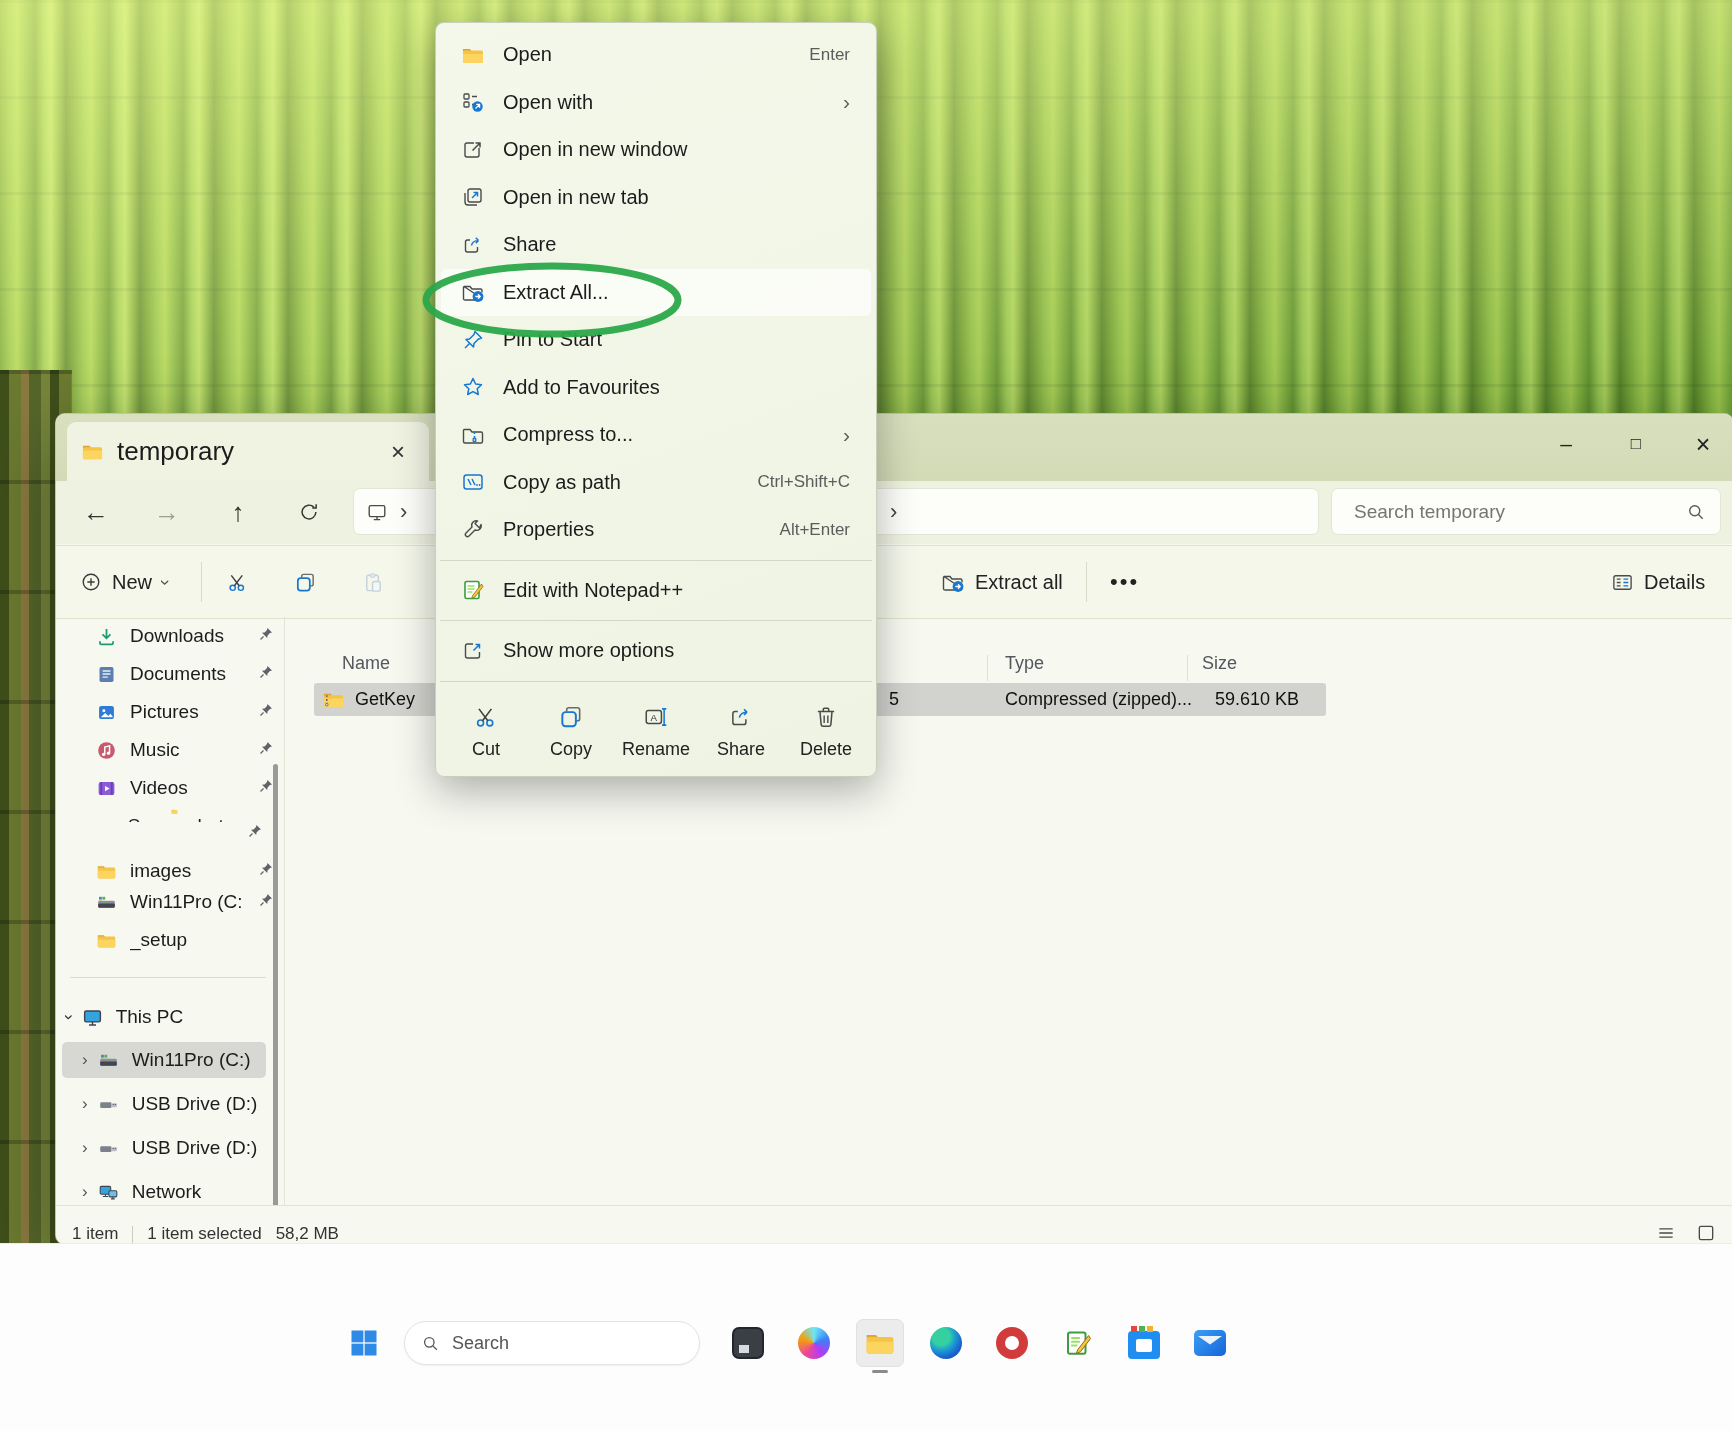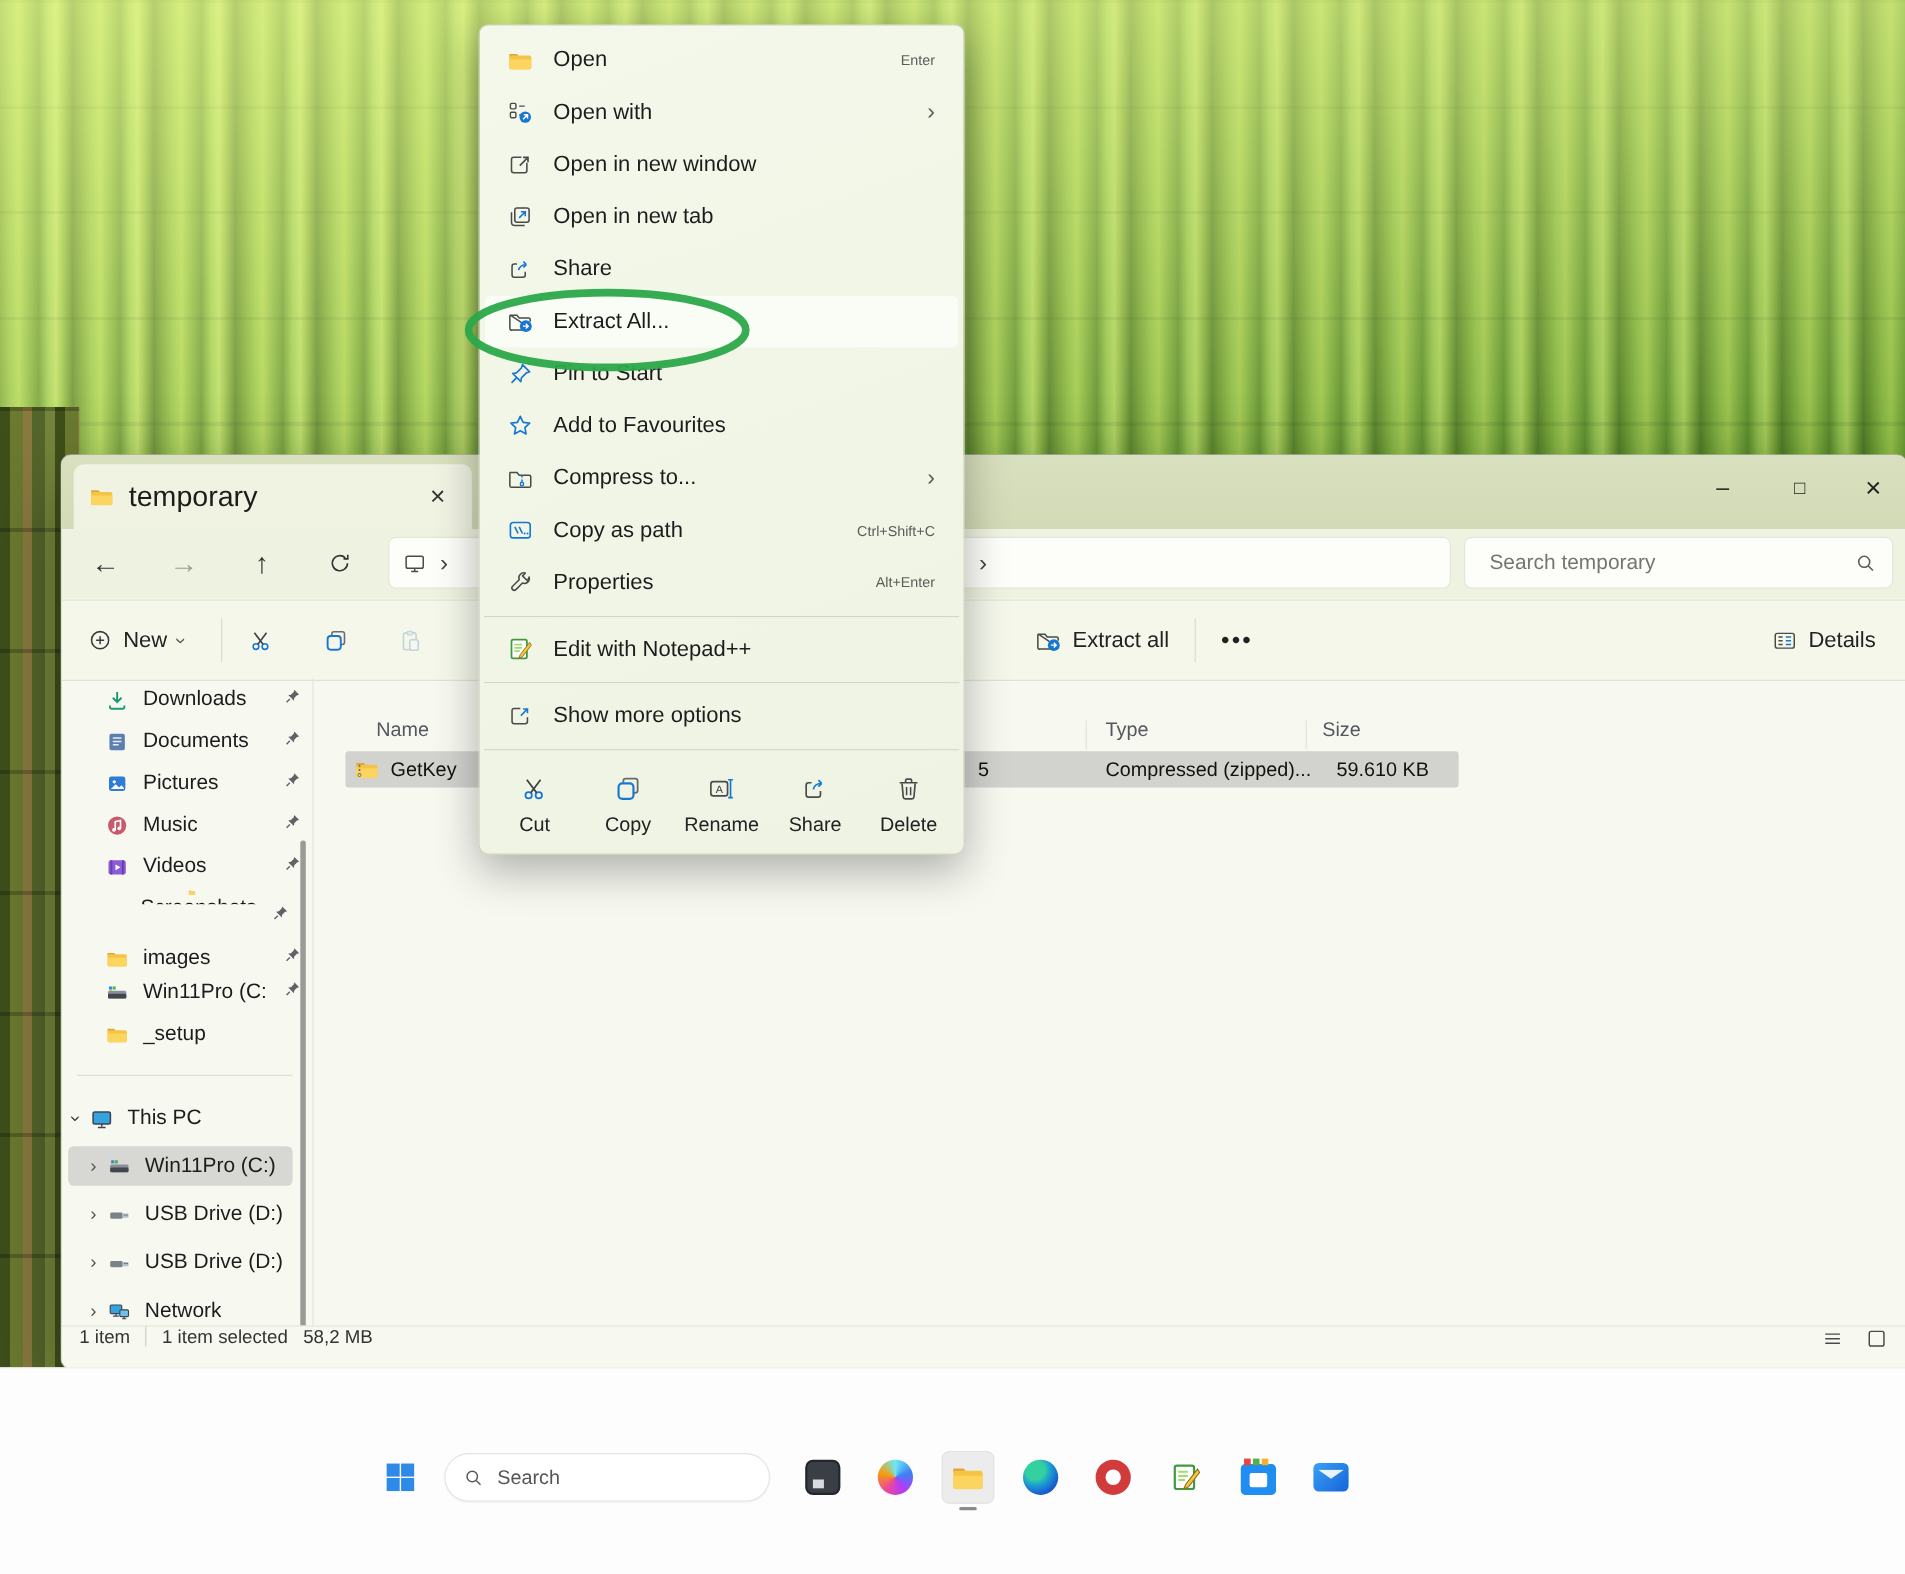--- a/index.html
+++ b/index.html
@@ -50,38 +50,38 @@
   .si .lbl{margin-left:13px;white-space:nowrap;overflow:hidden;}
   .si .pin{margin-left:auto;}
   .si.sel{background:#d7d7d3;border-radius:5px;}
   .sbscroll{position:absolute;left:217px;top:350px;width:5px;height:452px;background:#9a9a97;border-radius:3px;}
   .sbdivider{position:absolute;left:14px;width:196px;height:1px;background:#d9dccb;}
   .hdr{position:absolute;top:239px;font-size:18px;color:#54575e;}
   .colsep{position:absolute;top:241px;width:1px;height:26px;background:#e0e0da;}
   .filerow{position:absolute;left:258px;top:269px;width:1012px;height:33px;background:#d2d2cf;border-radius:3px;
     display:flex;align-items:center;font-size:18px;color:#111;}
   .statusbar{position:absolute;left:0;right:0;bottom:0;height:38px;background:#f7f9f1;border-top:1px solid #e2e5d6;
-    display:flex;align-items:flex-start;font-size:17px;color:#333;}
+    display:flex;align-items:flex-end;font-size:17px;color:#333;}
   .stico{width:26px;height:22px;display:flex;align-items:center;justify-content:center;}
   
   .taskbar{position:absolute;left:0;top:1243px;right:0;height:188px;background:#fdfdfd;border-top:1px solid #ececec;}
   .tkico{position:absolute;top:75px;width:48px;height:48px;display:flex;align-items:center;justify-content:center;border-radius:7px;}
   .tkico.active{background:#ececec;border:1px solid #e0e0e0;box-sizing:border-box;}
   .tkindicator{position:absolute;top:126px;width:16px;height:3px;border-radius:2px;background:#8b8b8b;}
   .tksearch{position:absolute;left:404px;top:77px;width:296px;height:44px;background:#fff;border:1px solid #e4e4e4;
     border-radius:22px;display:flex;align-items:center;padding:0 16px;box-sizing:border-box;box-shadow:0 1px 2px rgba(0,0,0,.06);
     font-size:18px;color:#555;gap:12px;}
   
   .menu{position:absolute;left:435px;top:22px;width:440px;background:linear-gradient(160deg,#f4f8ea,#eef3e3);
     border:1px solid #c9cfba;border-radius:9px;box-shadow:0 14px 40px rgba(0,0,0,.30);
     display:flex;flex-direction:column;padding-top:8px;z-index:20;}
   .mi{height:47.5px;flex:0 0 auto;display:flex;align-items:center;padding:0 26px 0 24px;font-size:20px;}
   .mi.hl{background:rgba(255,255,255,.62);border-radius:5px;margin:0 5px;padding:0 21px 0 19px;}
   .mic{width:26px;display:flex;justify-content:center;margin-right:17px;flex:0 0 auto;}
-  .mis{margin-left:auto;font-size:13px;color:#5c5c5c;padding-left:20px;}
+  .mis{margin-left:auto;font-size:17px;color:#5c5c5c;padding-left:20px;}
   .mdiv{height:1px;background:#d3d7c6;margin:6px 4px;flex:0 0 auto;}
   .qa{height:88px;display:flex;align-items:center;justify-content:space-evenly;flex:0 0 auto;}
   .qi{display:flex;flex-direction:column;align-items:center;gap:9px;font-size:18px;color:#222;width:70px;}
   .annot{position:absolute;z-index:30;pointer-events:none;}
 </style>
 </head>
 <body>
 
 <div id="screen">
 

